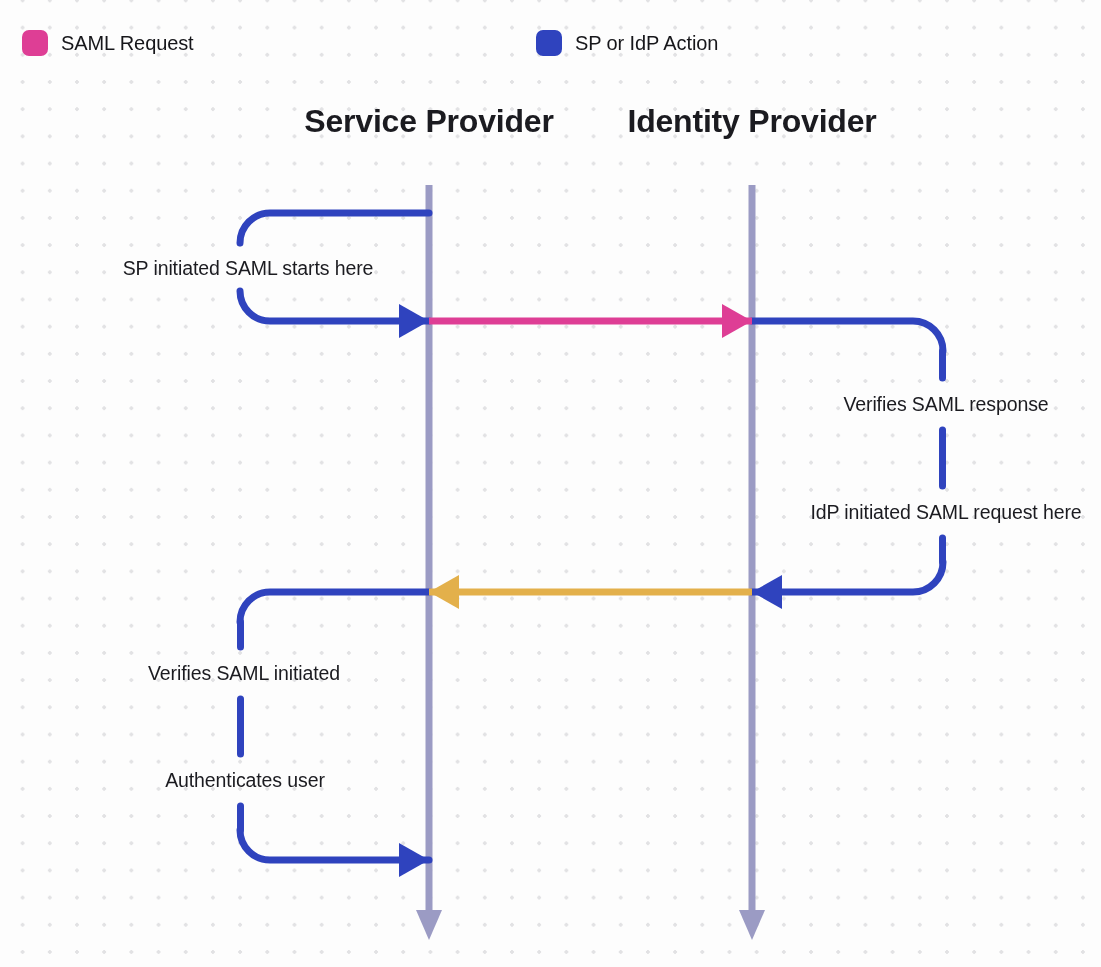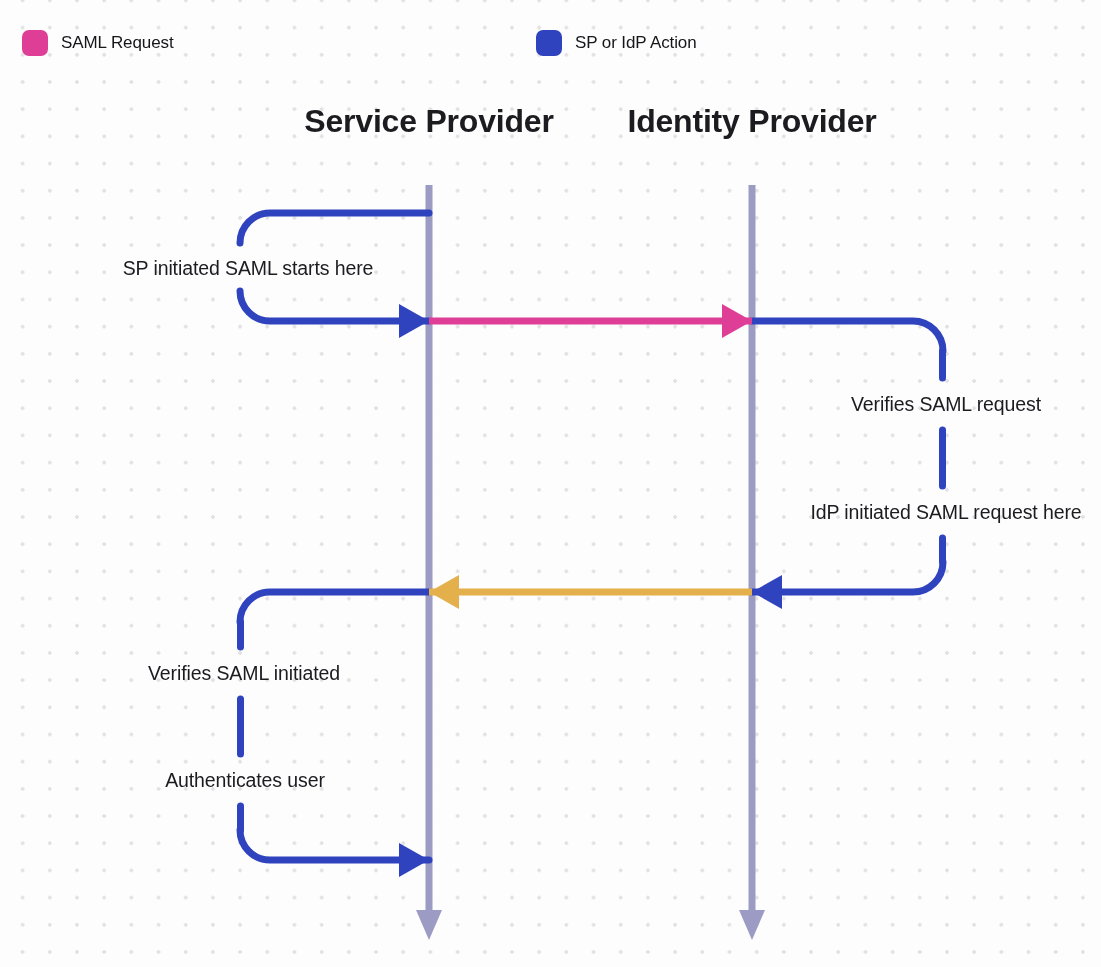--- a/index.html
+++ b/index.html
@@ -37,21 +37,21 @@
     gap: 13px;
     height: 34px;
   }
   .legend-swatch {
     width: 26px;
     height: 26px;
     border-radius: 7px;
     flex: none;
   }
   .legend-label {
-    font-size: 17px;
+    font-size: 20px;
     color: #16161a;
     letter-spacing: -0.1px;
     white-space: nowrap;
   }
   .col-header {
     position: absolute;
     font-size: 32px;
     font-weight: bold;
     color: #1b1b20;
     letter-spacing: -0.2px;
@@ -133,19 +133,19 @@
         </g>
         <g>
           <line x1="752" y1="592" x2="429" y2="592" stroke="#E3B04B" stroke-width="7" stroke-linecap="butt"></line>
           <polygon points="429,592 459,575 459,609" fill="#E3B04B"></polygon>
         </g>
       </g>
   </svg>
 
   <div id="notes-layer">
       <div class="note" style="left: 240px; top: 268px; color: rgb(27, 27, 32);">SP initiated SAML starts here</div>
-      <div class="note" style="left: 938px; top: 404px; color: rgb(27, 27, 32);">Verifies SAML request</div>
+      <div class="note" style="left: 938px; top: 404px; color: rgb(27, 27, 32);">Verifies SAML response</div>
       <div class="note" style="left: 938px; top: 512px; color: rgb(27, 27, 32);">IdP initiated SAML request here</div>
       <div class="note" style="left: 236px; top: 673px; color: rgb(27, 27, 32);">Verifies SAML initiated</div>
       <div class="note" style="left: 237px; top: 780px; color: rgb(27, 27, 32);">Authenticates user</div>
     </div>
 
 </div>
 
 </body></html>

